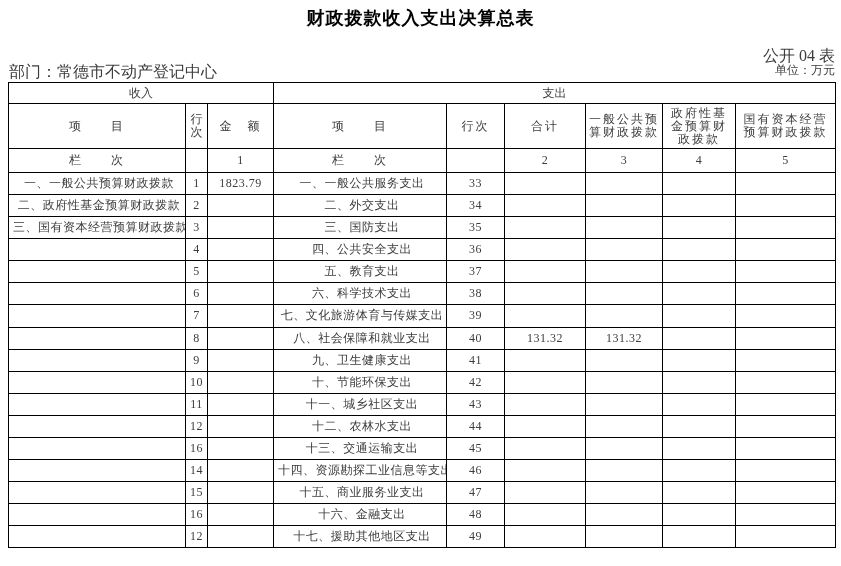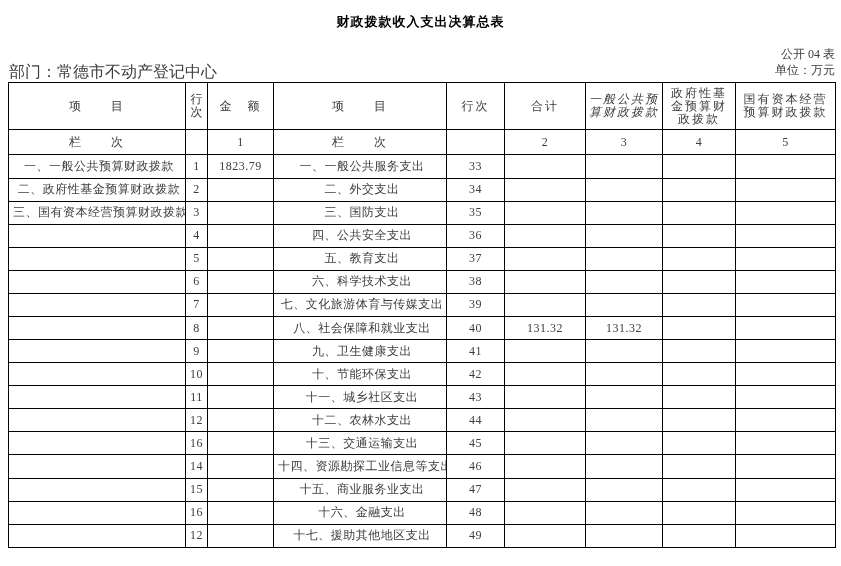--- a/index.html
+++ b/index.html
@@ -6,25 +6,25 @@
     --border:#000000;
     --text:#3c3c3c;
     --title:#000000;
     --bg:#ffffff;
   }
   *{box-sizing:border-box;margin:0;padding:0;}
   html,body{width:841px;height:566px;background:var(--bg);overflow:hidden;}
   body{position:relative;font-family:"Liberation Serif","DejaVu Serif",serif;color:var(--text);}
 
   .page-title{
-    position:absolute;top:13px;left:0;width:841px;
+    position:absolute;top:6px;left:0;width:841px;
     text-align:center;font-family:"Liberation Sans","DejaVu Sans",sans-serif;
-    font-weight:700;font-size:13px;letter-spacing:1px;color:var(--title);
-  }
-  .form-number{position:absolute;top:46px;right:6px;font-size:12px;}
+    font-weight:700;font-size:18px;letter-spacing:1px;color:var(--title);
+  }
+  .form-number{position:absolute;top:46px;right:6px;font-size:16px;}
   .dept-label{position:absolute;top:62px;left:9px;font-size:16px;}
   .unit-label{position:absolute;top:62px;right:6px;font-size:12px;}
 
   table.fiscal{
     position:absolute;left:8px;top:82px;width:827px;height:466px;
     border-collapse:collapse;table-layout:fixed;
     font-size:12px;color:var(--text);
   }
   table.fiscal td{
     border:1px solid var(--border);
@@ -36,21 +36,21 @@
   tr.index-row{height:24px;margin-top:39px;}
   tr.datarow{height:22px;}
 
   td.item{
     text-align:left;padding-left:4px;letter-spacing:0.5px;
     white-space:nowrap;
   }
   td.num{white-space:nowrap;letter-spacing:0.5px;}
   td.hd{letter-spacing:2px;word-break:break-all;}
   td.hd .wrapbox{word-break:break-all;letter-spacing:2px;margin:0 auto;}
-  .w-general{width:72px;font-style:italic;}
+  .w-general{width:72px;}
   .w-govfund{width:59px;}
   .w-statecap{width:86px;}
   td.rowno-income{padding:0;letter-spacing:0;word-break:break-all;line-height:14px;}
 </style>
 </head>
 <body>
 
 <div class="page-title">财政拨款收入支出决算总表</div>
 <div class="form-number">公开 04 表</div>
 <div class="dept-label">部门：常德市不动产登记中心</div>
@@ -62,20 +62,24 @@
       <col style="width:22px">
       <col style="width:66px">
     <col style="width:173px">
       <col style="width:58px">
       <col style="width:81px">
     <col style="width:77px">
       <col style="width:73px">
       <col style="width:100px">
   </colgroup>
   <tbody>
+    <tr class="section-row">
+      <td colspan="3">收入</td>
+      <td colspan="6">支出</td>
+    </tr>
     <tr class="header-row">
       <td class="hd">项　　目</td>
       <td class="rowno-income">行次</td>
       <td class="hd">金　额</td>
       <td class="hd">项　　目</td>
       <td class="hd">行次</td>
       <td class="hd">合计</td>
       <td class="hd">
           <div class="wrapbox w-general">一般公共预算财政拨款</div>
         </td>

